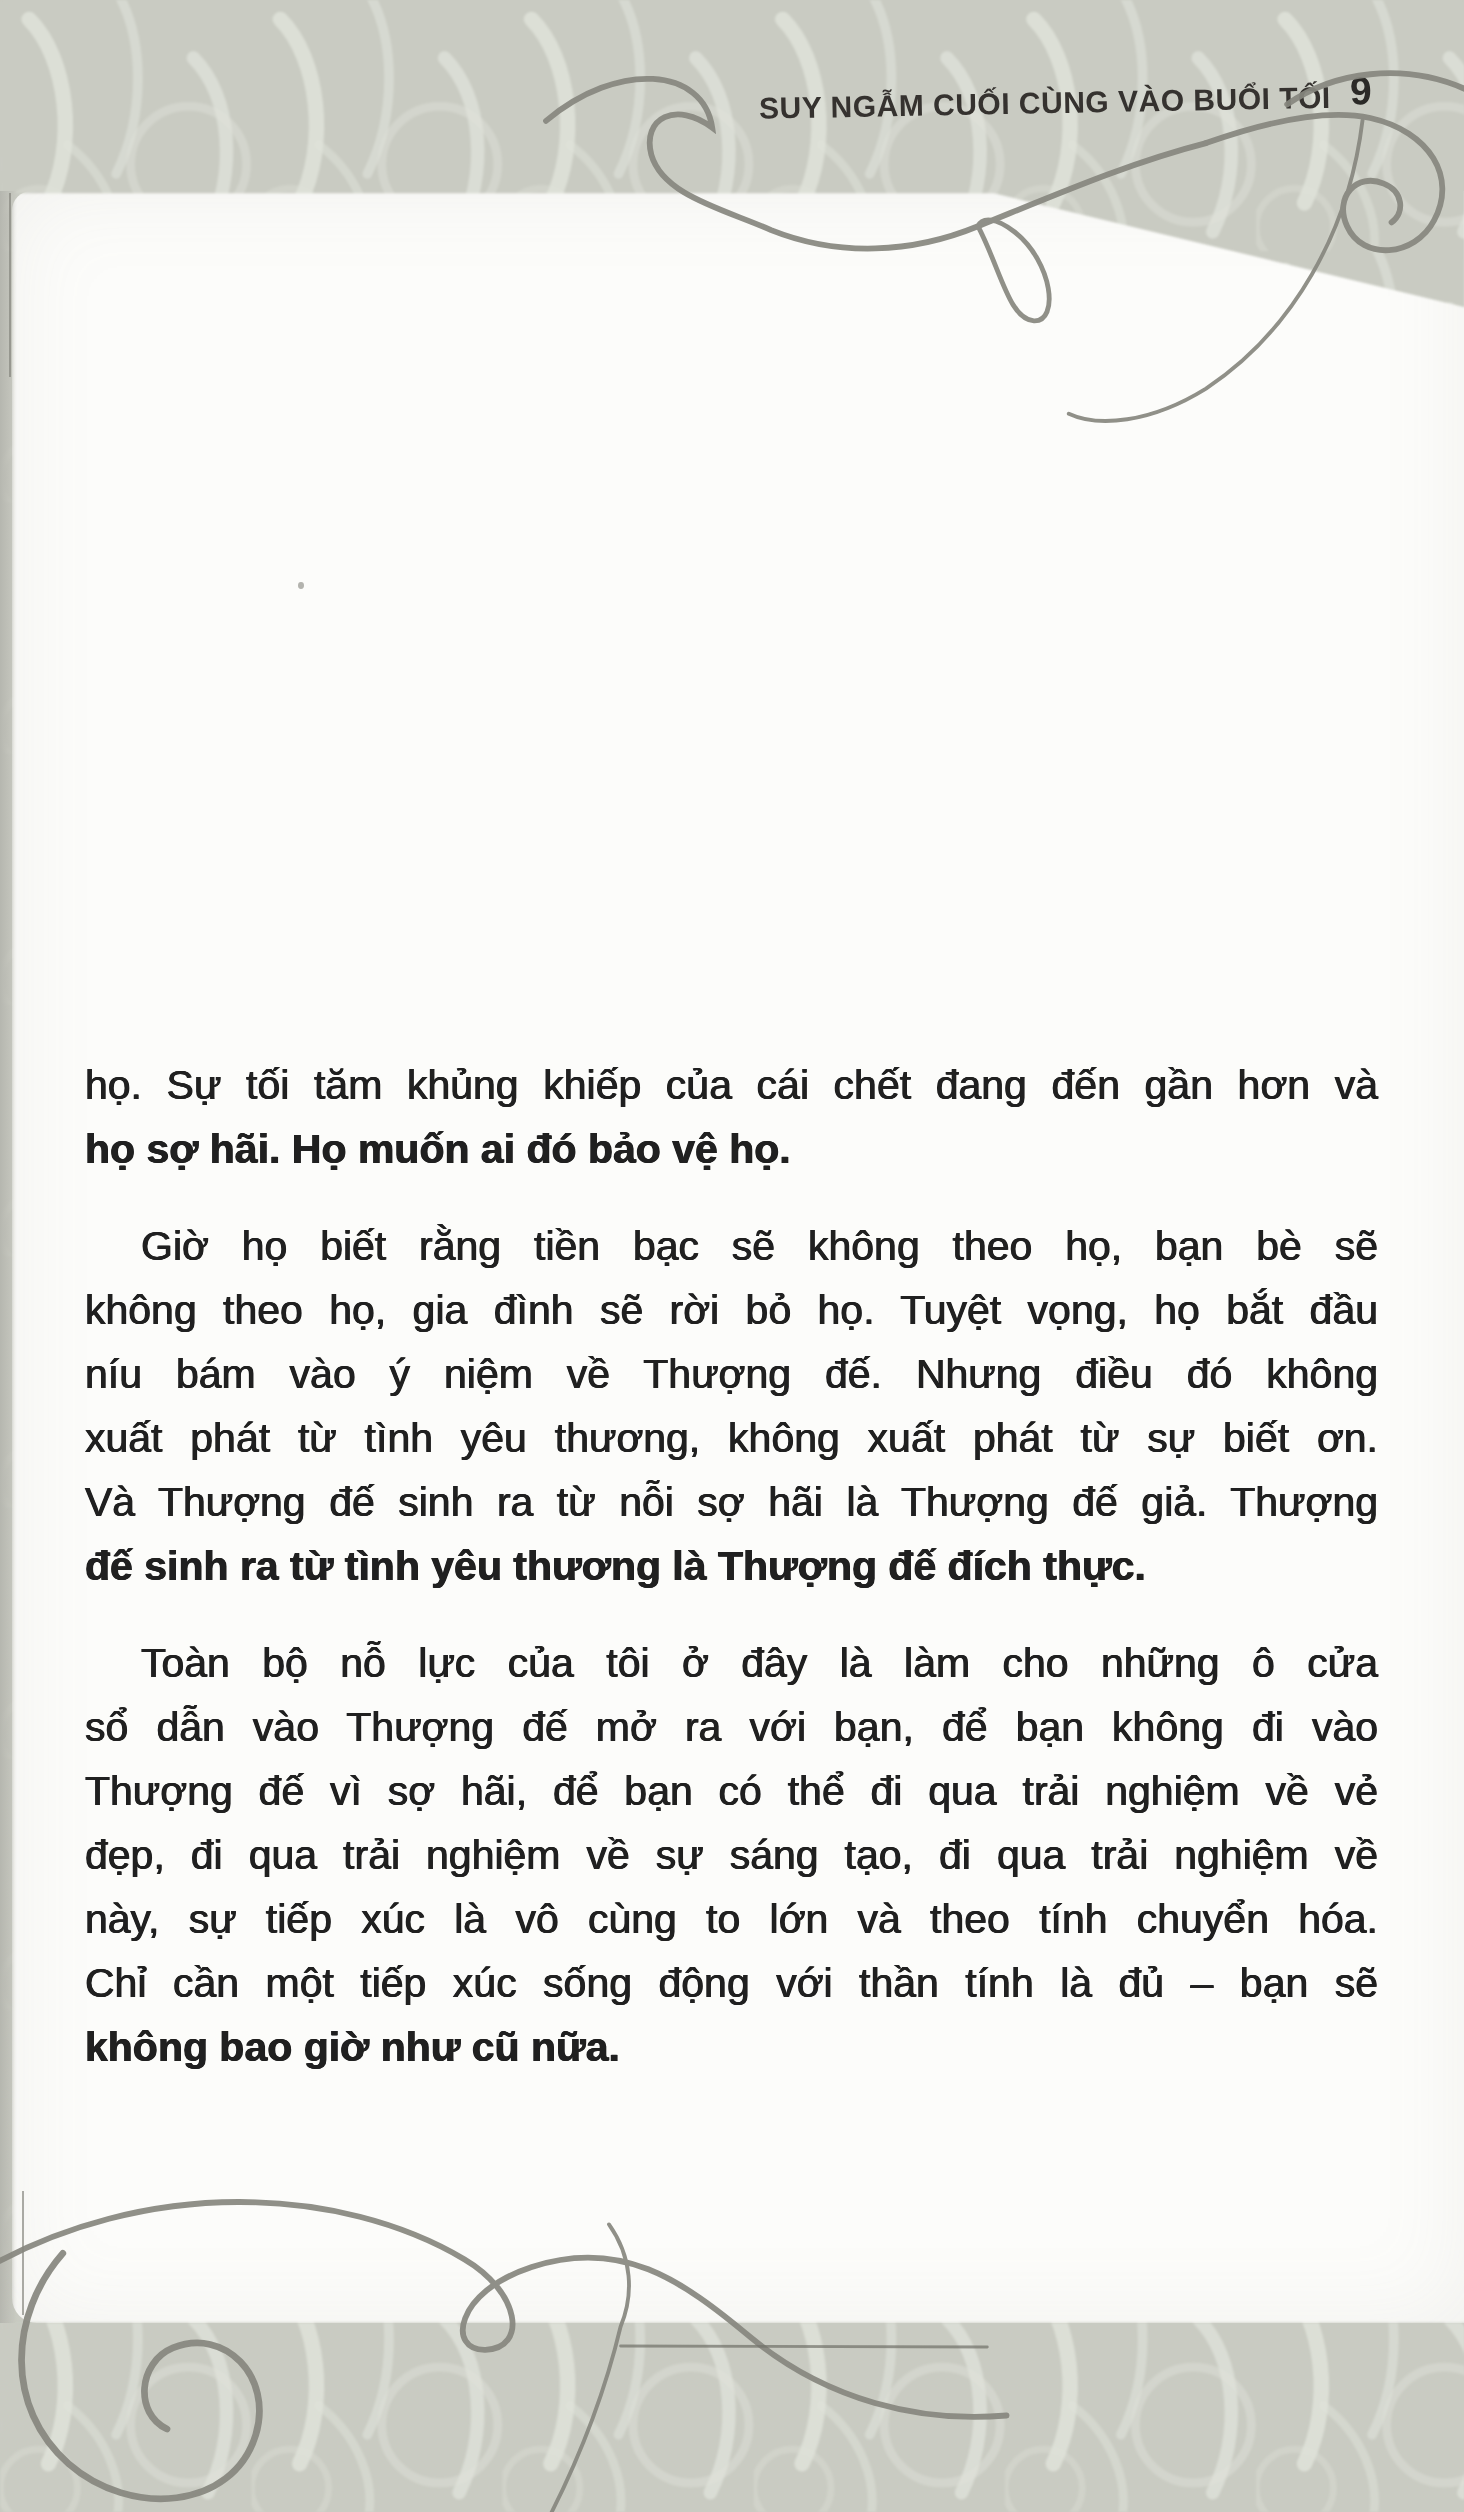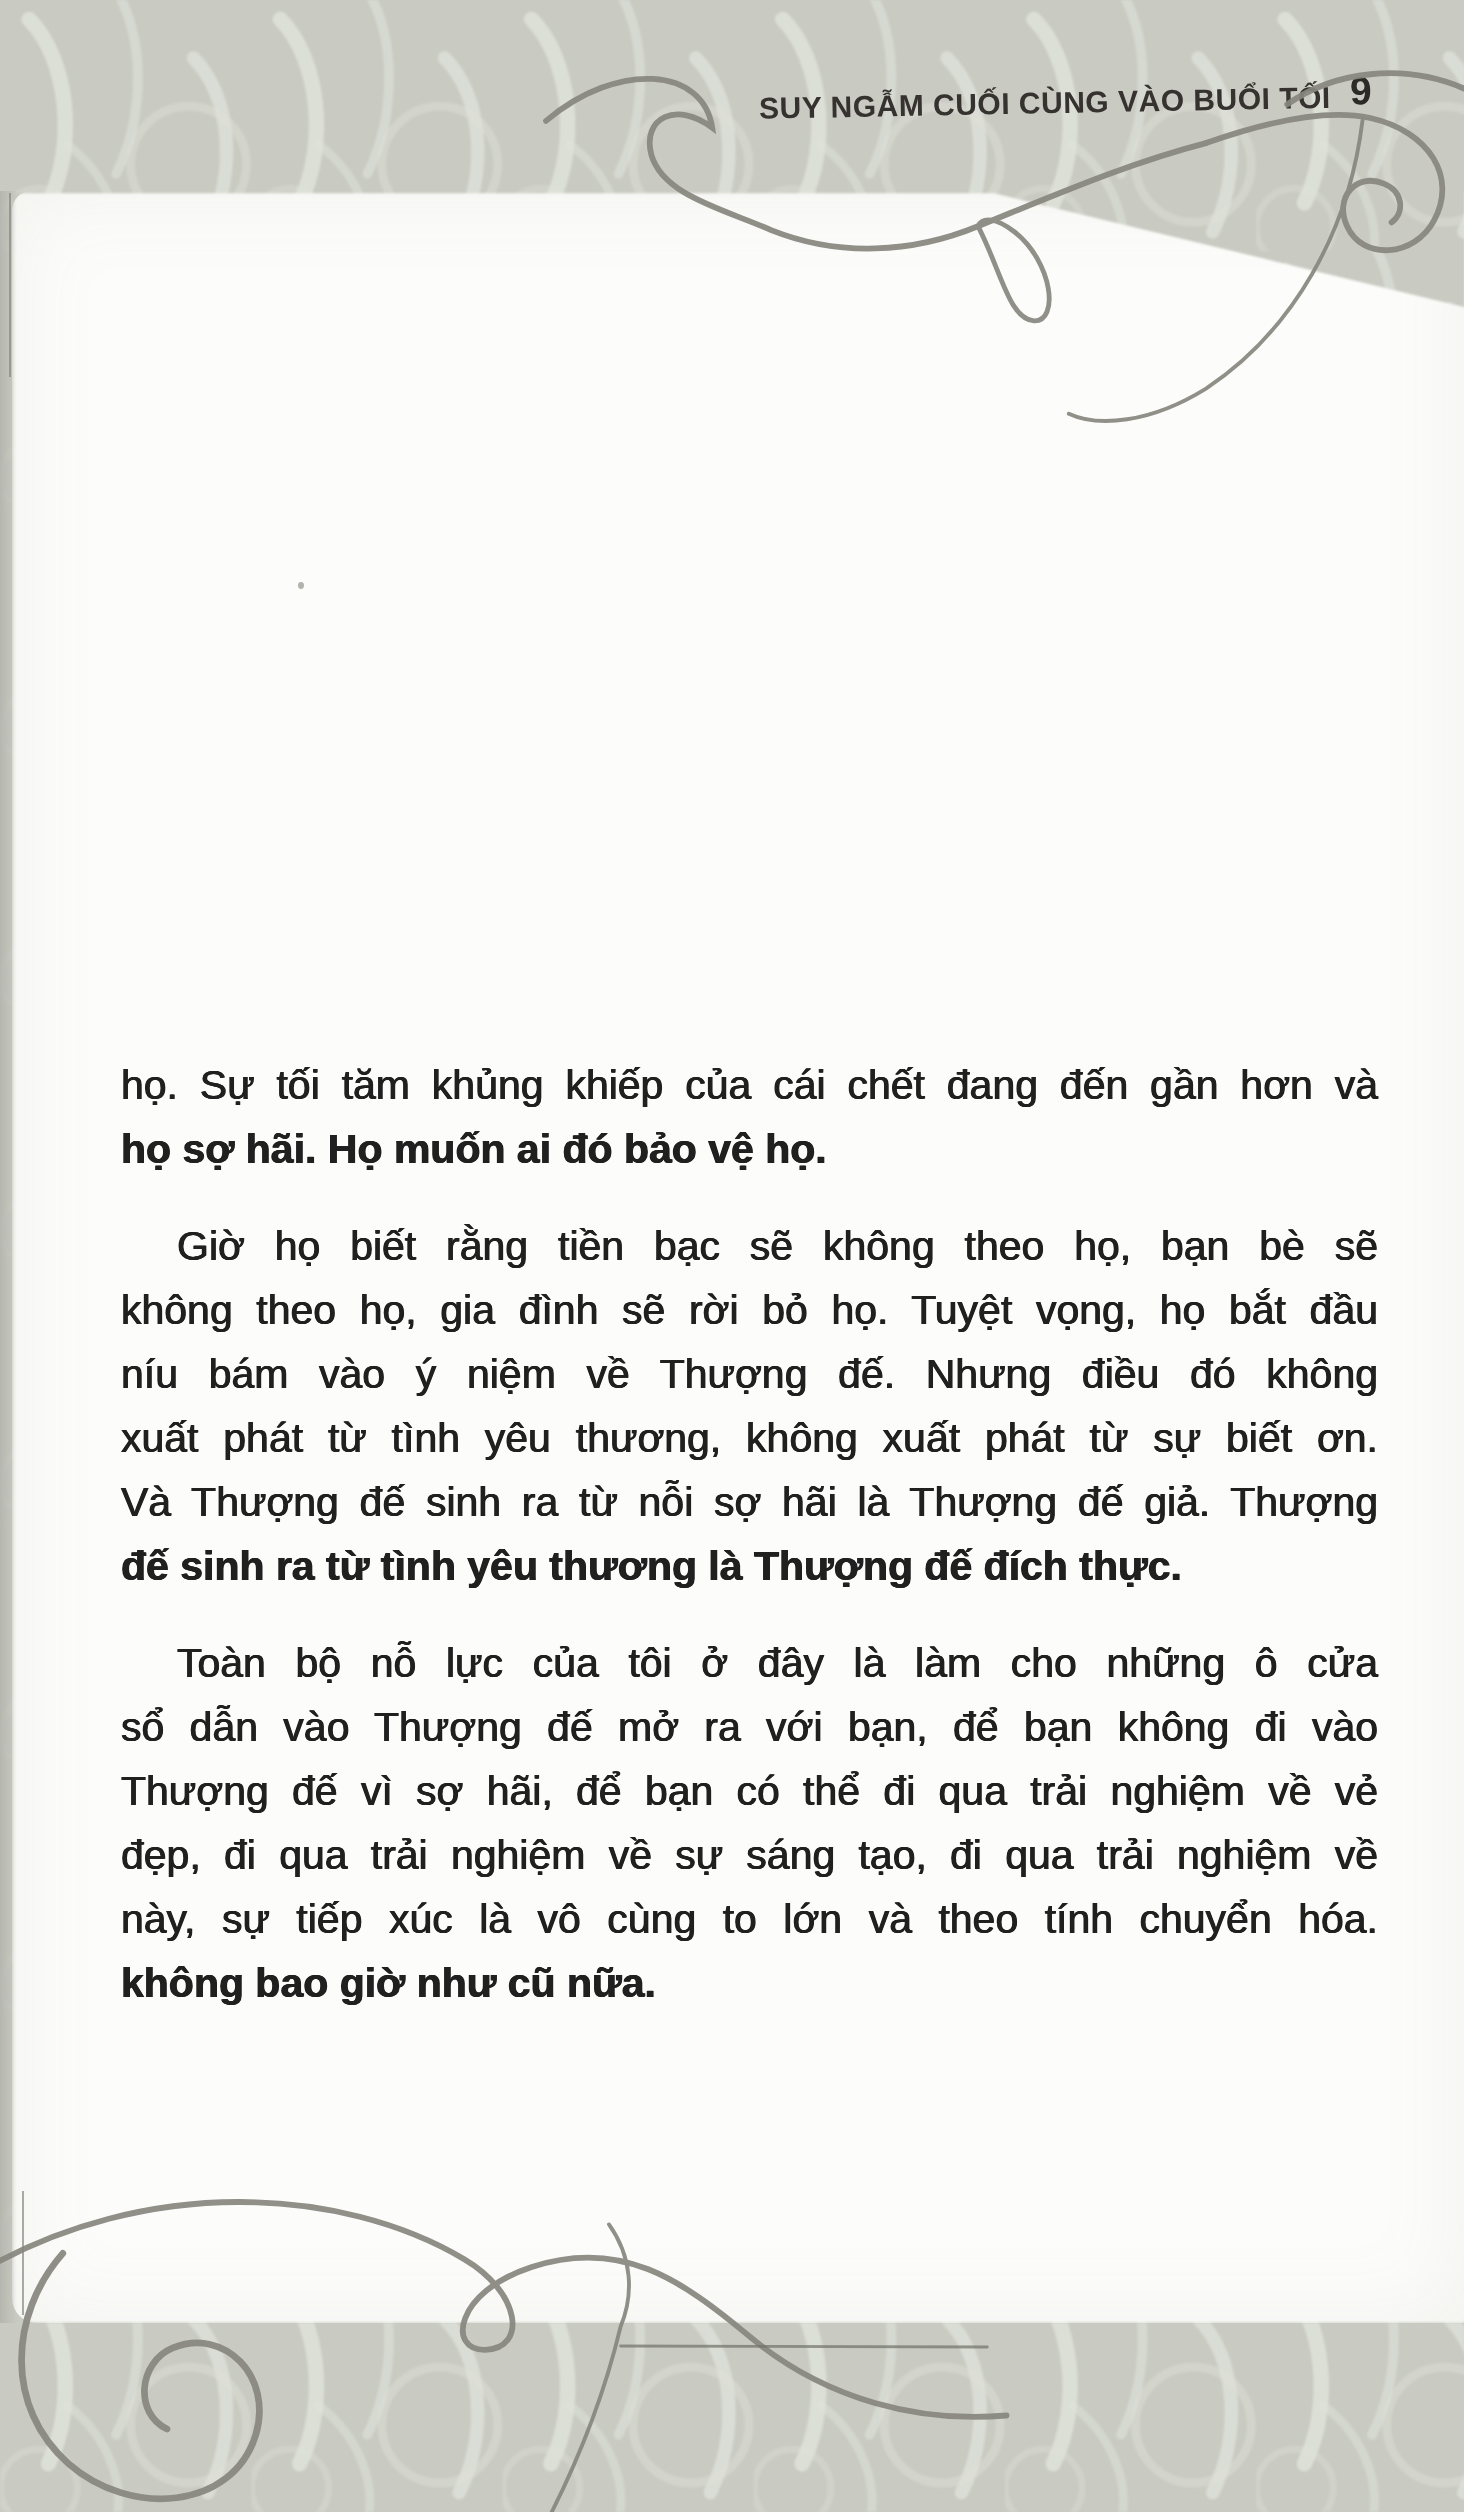--- a/index.html
+++ b/index.html
@@ -36,21 +36,21 @@
   .running-header .num{
     font-size:39px;font-weight:700;color:#2b2a27;transform:translateY(-2.9px);
   }
   
   .body-text{
     position:absolute;left:85px;top:1053px;width:1293px;
     font-size:41px;line-height:64px;color:#202020;
     text-shadow:0.5px 0 0 #202020,-0.5px 0 0 #202020;
   }
   .para + .para{margin-top:33px;}
-  .line{text-align:justify;text-align-last:justify;margin-left:36px;}
+  .line{text-align:justify;text-align-last:justify;}
   .line.last{text-align-last:left;font-weight:bold;}
   .para.indent .line:first-child{text-indent:56px;}
   .speck{
     position:absolute;left:298px;top:582px;width:5.8px;height:6.8px;border-radius:50%;
     background:rgba(118,118,112,0.55);filter:blur(0.5px);
   }
 </style>
 </head>
 <body>
 
@@ -123,20 +123,21 @@
         <div class="line">xuất phát từ tình yêu thương, không xuất phát từ sự biết ơn.</div>
         <div class="line">Và Thượng đế sinh ra từ nỗi sợ hãi là Thượng đế giả. Thượng</div>
         <div class="line last">đế sinh ra từ tình yêu thương là Thượng đế đích thực.</div>
       </div>
       <div class="para indent">
         <div class="line">Toàn bộ nỗ lực của tôi ở đây là làm cho những ô cửa</div>
         <div class="line">sổ dẫn vào Thượng đế mở ra với bạn, để bạn không đi vào</div>
         <div class="line">Thượng đế vì sợ hãi, để bạn có thể đi qua trải nghiệm về vẻ</div>
         <div class="line">đẹp, đi qua trải nghiệm về sự sáng tạo, đi qua trải nghiệm về</div>
         <div class="line">này, sự tiếp xúc là vô cùng to lớn và theo tính chuyển hóa.</div>
+        <div class="line">Chỉ cần một tiếp xúc sống động với thần tính là đủ – bạn sẽ</div>
         <div class="line last">không bao giờ như cũ nữa.</div>
       </div>
     </div>
 
   <div class="speck"></div>
 
 </div>
 
 
 </body></html>

